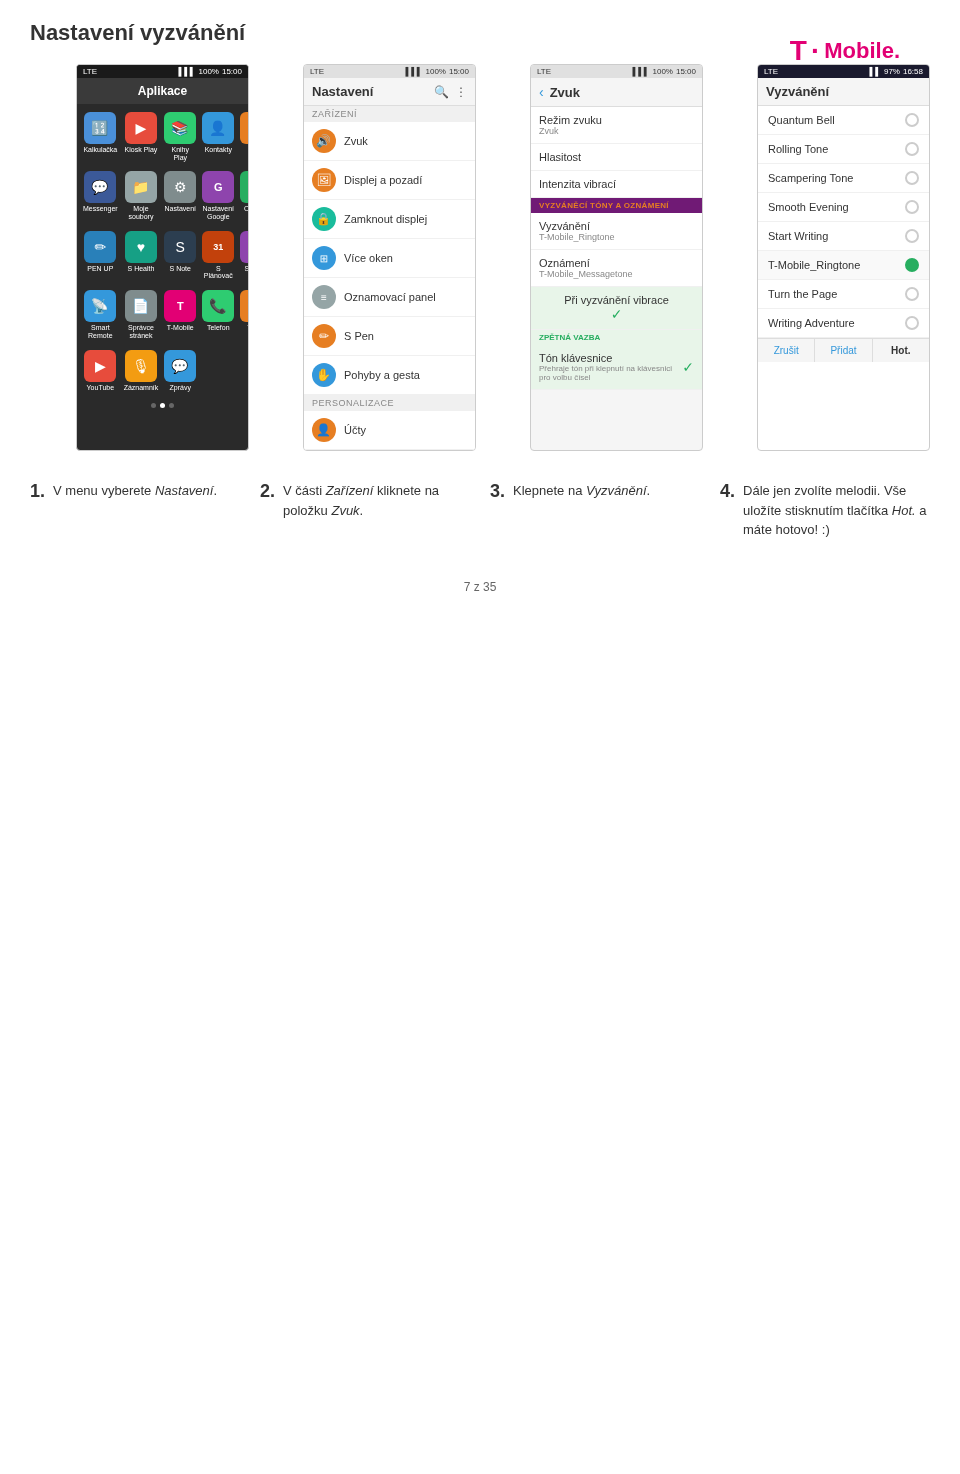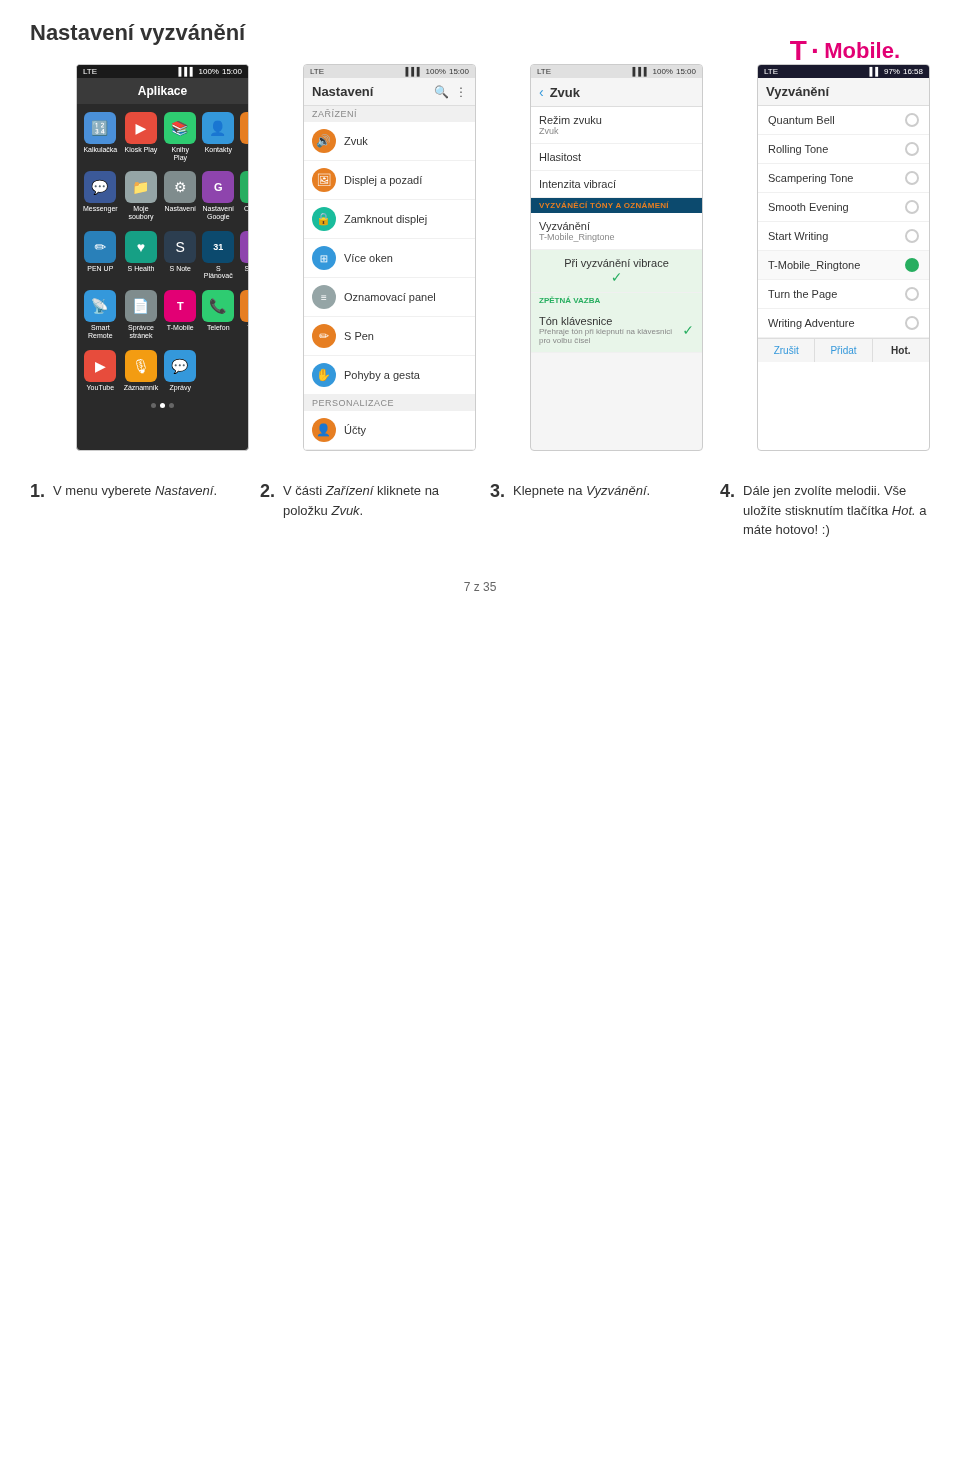--- a/index.html
+++ b/index.html
@@ -121,21 +121,21 @@
     .app-kontakty { background: #3498db; }
     .app-mapy { background: #e67e22; }
     .app-messenger { background: #3b5998; }
     .app-soubory { background: #95a5a6; }
     .app-nastaveni { background: #7f8c8d; }
     .app-nastaveni2 { background: #8e44ad; }
     .app-obchod { background: #27ae60; }
     .app-penup { background: #2980b9; }
     .app-shealth { background: #16a085; }
     .app-snote { background: #2c3e50; }
-    .app-splan { background: #0c4a6e; }
+    .app-splan { background: #c2410c; }
     .app-svoice { background: #8e44ad; }
     .app-smart { background: #3498db; }
     .app-spravce { background: #7f8c8d; }
     .app-tmobile { background: #e20074; }
     .app-telefon { background: #2ecc71; }
     .app-video { background: #e67e22; }
     .app-youtube { background: #e74c3c; }
     .app-zaznamnik { background: #f39c12; }
     .app-zpravy { background: #3498db; }
 
@@ -241,21 +241,21 @@
     }
     .sound-item-left .title {
       font-size: 11px;
       color: #333;
     }
     .sound-item-left .subtitle {
       font-size: 9px;
       color: #888;
     }
     .tonal-section-label {
-      background: #0c4a6e;
+      background: #701a75;
       color: #e67e22;
       font-size: 8px;
       padding: 3px 8px;
       font-weight: bold;
       text-transform: uppercase;
       letter-spacing: 0.3px;
     }
     .checkmark {
       color: #27ae60;
       font-size: 14px;
@@ -570,20 +570,26 @@
           <div class="title">Intenzita vibrací</div>
         </div>
       </div>
       <div class="tonal-section-label">VYZVÁNĚCÍ TÓNY A OZNÁMENÍ</div>
       <div class="sound-item">
         <div class="sound-item-left">
           <div class="title">Vyzvánění</div>
           <div class="subtitle">T-Mobile_Ringtone</div>
         </div>
       </div>
+      <div class="sound-item">
+        <div class="sound-item-left">
+          <div class="title">Oznámení</div>
+          <div class="subtitle">T-Mobile_Messagetone</div>
+        </div>
+      </div>
       <div class="sound-item" style="background:#e8f5e9;flex-direction:column;">
         <div class="sound-item-left">
           <div class="title">Při vyzvánění vibrace</div>
         </div>
         <span class="checkmark">✓</span>
       </div>
       <div class="feedback-label">ZPĚTNÁ VAZBA</div>
       <div class="sound-item" style="background:#e8f5e9;">
         <div class="sound-item-left">
           <div class="title">Tón klávesnice</div>

